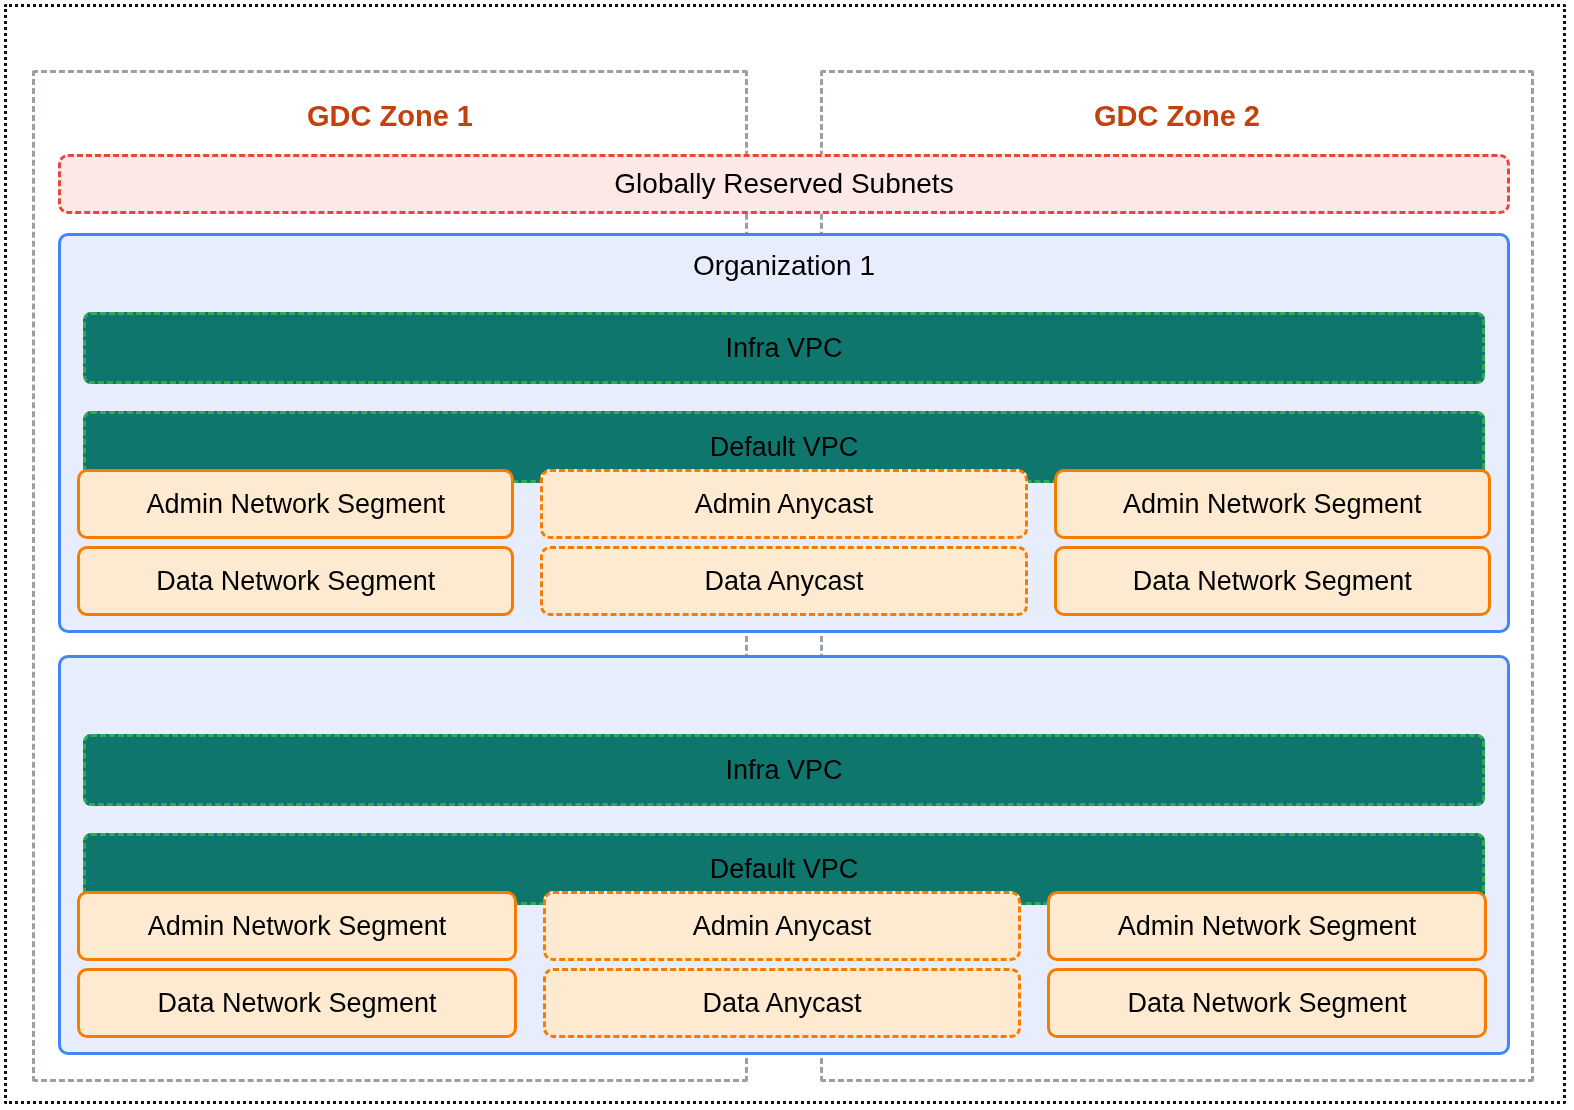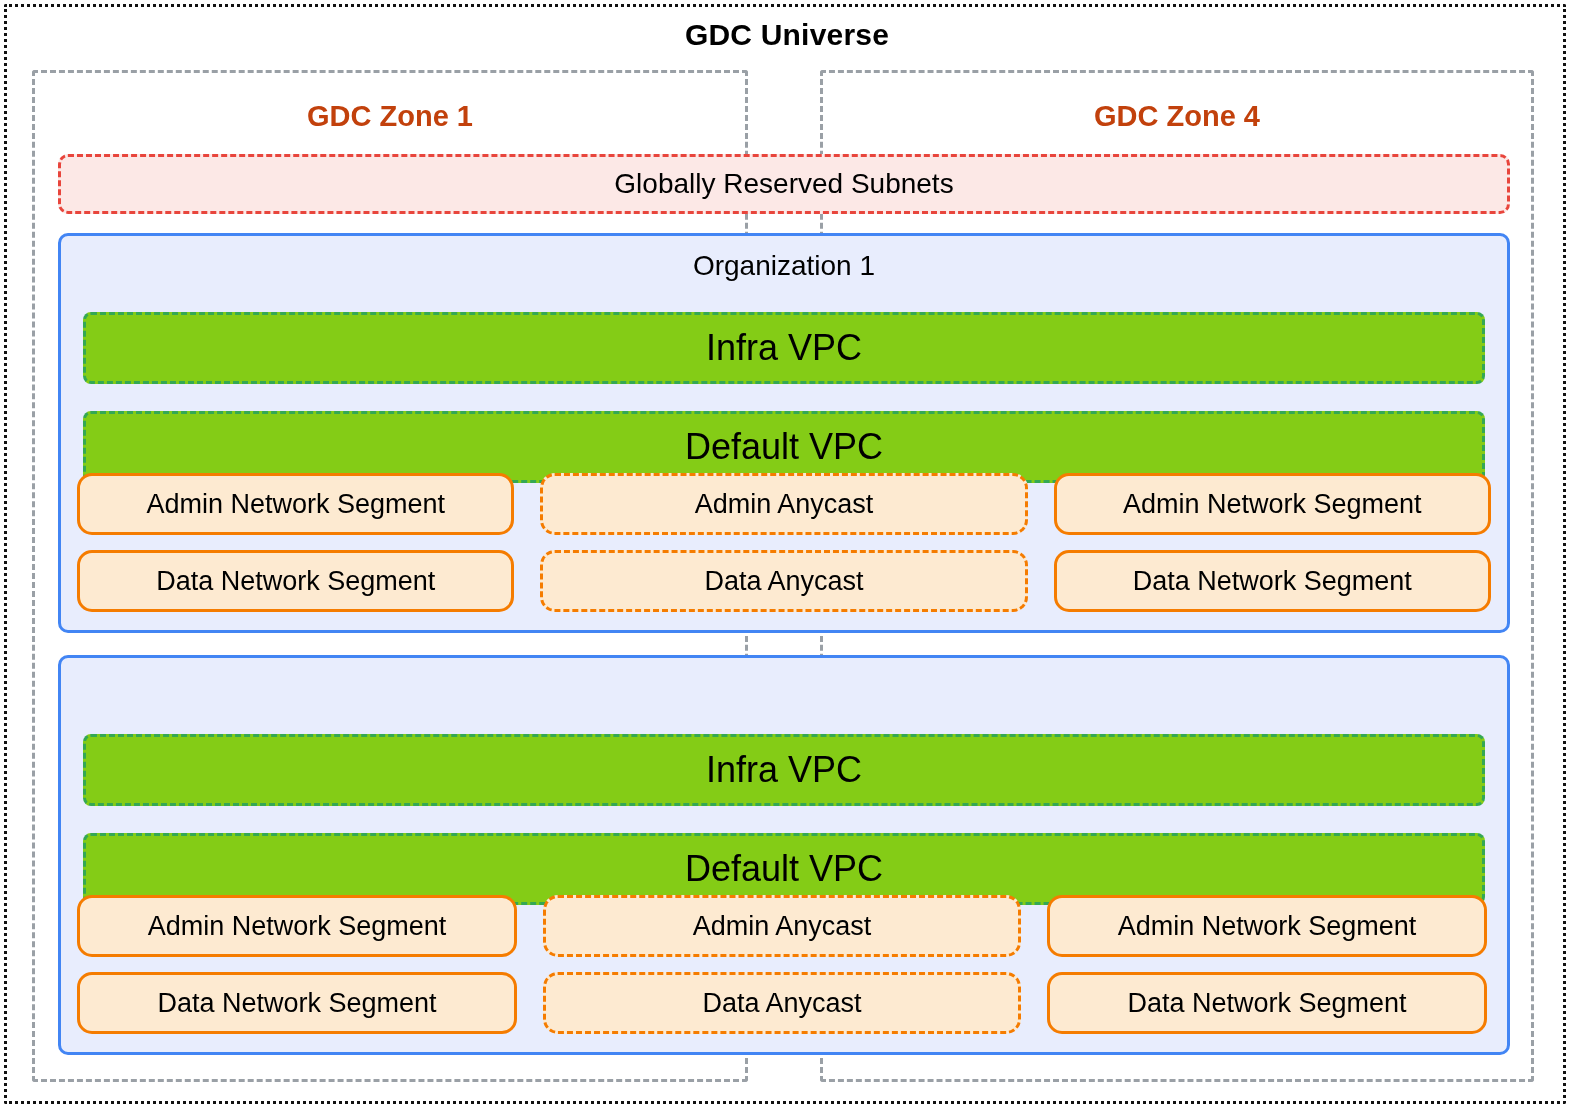--- a/index.html
+++ b/index.html
@@ -107,49 +107,49 @@
     color: #000000;
   }
 
   
   .vpc-band {
     position: absolute;
     left: 22px;
     right: 22px;
     height: 72px;
     box-sizing: border-box;
-    background: #84cc16;
+    background: #0f766e;
     border: 3px dashed #34a853;
     border-radius: 8px;
     display: flex;
     align-items: center;
     justify-content: center;
-    font-size: 36px;
+    font-size: 27px;
     color: #000000;
   }
   .vpc-infra   { top: 76px; }
   .vpc-default { top: 167px; margin-top: 8px; }
 
   
   .seg-row {
     position: absolute;
     left: 16px;
     right: 16px;
     height: 70px;
     display: flex;
     align-items: center;
   }
   .seg-row-1 { top: 233px; }
   .seg-row-2 { top: 310px; }
 
   .seg-box {
     box-sizing: border-box;
-    height: 62px;
+    height: 70px;
     background: #fdead1;
-    border-radius: 15px;
+    border-radius: 10px;
     display: flex;
     align-items: center;
     justify-content: center;
     font-size: 27px;
     color: #000000;
     white-space: nowrap;
   }
   .seg-solid  { border: 3px solid  #f57c00; }
   .seg-dashed { border: 3px dashed #f57c00; }
 
@@ -161,27 +161,26 @@
   #organization-2 .seg-left   { width: 440px; }
   #organization-2 .seg-center { width: 478px; }
   #organization-2 .seg-right  { width: 440px; }
 </style>
 </head>
 <body>
 
 <div id="canvas">
 
   <div class="universe-frame"></div>
-  <div class="universe-title">GDC Universe</div>
 
   <div class="zone-frame" id="zone-1">
     <div class="zone-title">GDC Zone 1</div>
   </div>
   <div class="zone-frame" id="zone-2">
-    <div class="zone-title">GDC Zone 4</div>
+    <div class="zone-title">GDC Zone 2</div>
   </div>
 
   <div class="band" id="globally-reserved">Globally Reserved Subnets</div>
 
   <div class="org-box" id="organization-1">
     <div class="org-title">Organization 1</div>
 
     <div class="vpc-band vpc-infra">Infra VPC</div>
 
     <div class="vpc-band vpc-default">Default VPC</div>

